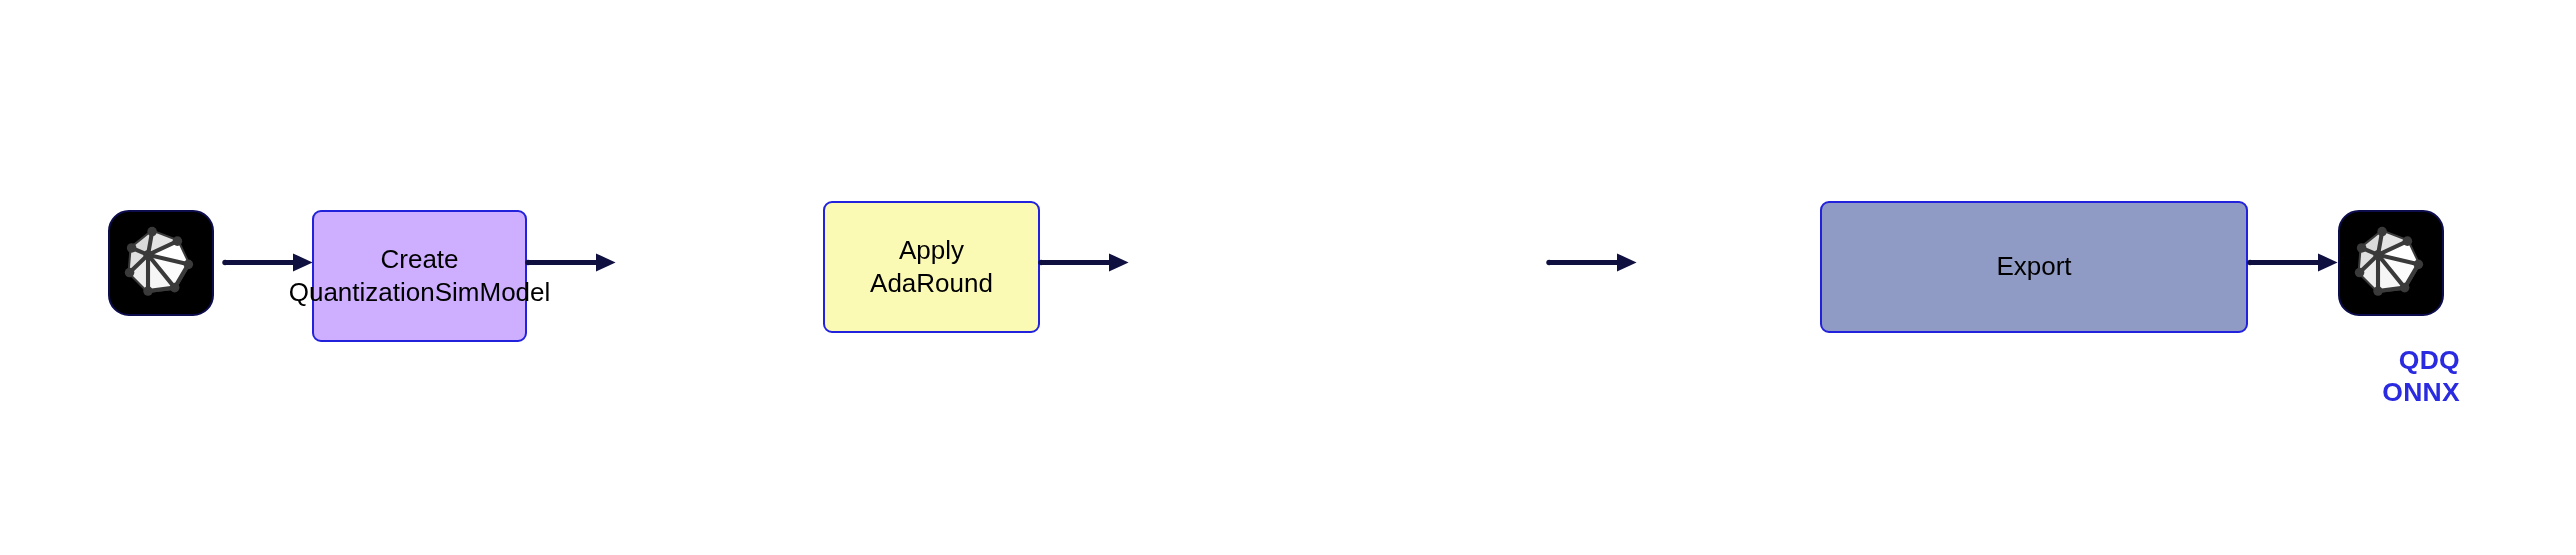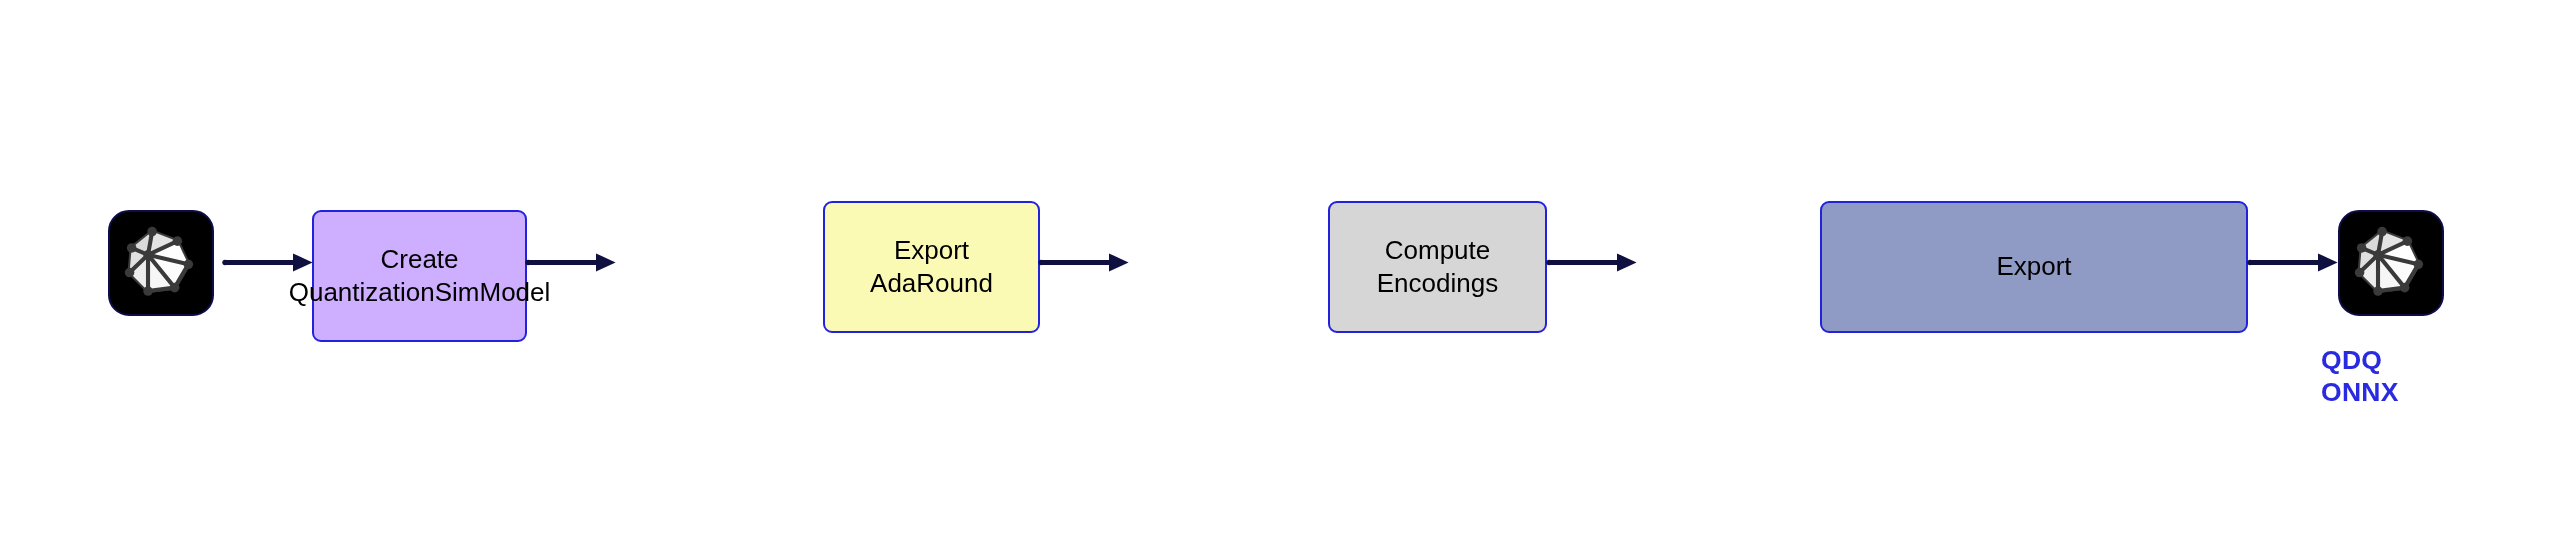--- a/index.html
+++ b/index.html
@@ -62,21 +62,21 @@
   }
   .arrow svg { display: block; overflow: visible; }
 
   
   .out-caption {
     position: absolute;
     color: #2a2ae0;
     font-size: 26.5px;
     font-weight: 700;
     line-height: 1.22;
-    text-align: left;
+    text-align: right;
     white-space: pre-line;
     letter-spacing: 0.3px;
   }
 </style>
 </head>
 <body>
 
 <div id="flow-canvas">
 
   <div class="onnx-tile" style="left:108px; top:210px;">
@@ -130,34 +130,31 @@
 
   <div class="arrow" style="left:526px; top:252px; width:91px;">
     <svg width="91" height="21" viewBox="0 0 130 30">
       <circle cx="3" cy="15" r="4" fill="#101040"></circle>
       <line x1="3" y1="15" x2="104" y2="15" stroke="#101040" stroke-width="7"></line>
       <polygon points="100,2 128,15 100,28" fill="#101040"></polygon>
     </svg>
   </div>
 
   <div class="step-box" style="left:823px; top:201px; width:217px; height:132px; background:#fbfab4;">
-    <span class="step-label">Export AdaRound</span>
+    <span class="step-label">Apply AdaRound</span>
   </div>
 
   <div class="arrow" style="left:1039px; top:252px; width:91px;">
     <svg width="91" height="21" viewBox="0 0 130 30">
       <circle cx="3" cy="15" r="4" fill="#101040"></circle>
       <line x1="3" y1="15" x2="104" y2="15" stroke="#101040" stroke-width="7"></line>
       <polygon points="100,2 128,15 100,28" fill="#101040"></polygon>
     </svg>
   </div>
 
-  <div class="step-box" style="left:1328px; top:201px; width:219px; height:132px; background:#d6d6d6;">
-    <span class="step-label">Compute Encodings</span>
-  </div>
 
   <div class="arrow" style="left:1547px; top:252px; width:91px;">
     <svg width="91" height="21" viewBox="0 0 130 30">
       <circle cx="3" cy="15" r="4" fill="#101040"></circle>
       <line x1="3" y1="15" x2="104" y2="15" stroke="#101040" stroke-width="7"></line>
       <polygon points="100,2 128,15 100,28" fill="#101040"></polygon>
     </svg>
   </div>
 
   <div class="step-box" style="left:1820px; top:201px; width:428px; height:132px; background:#8f9bc4;">

